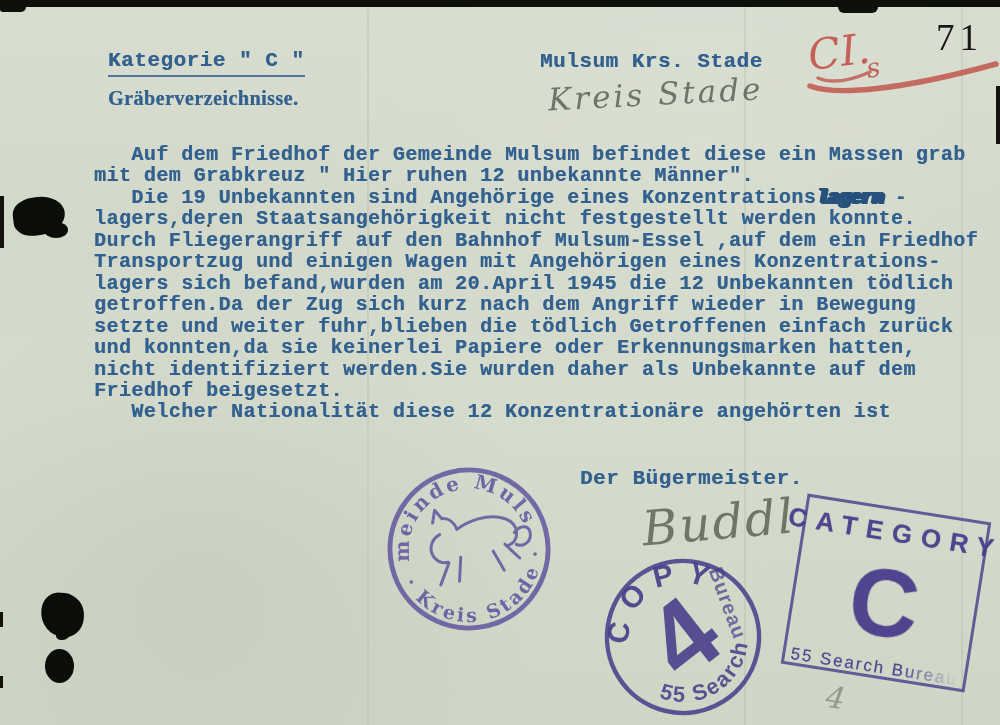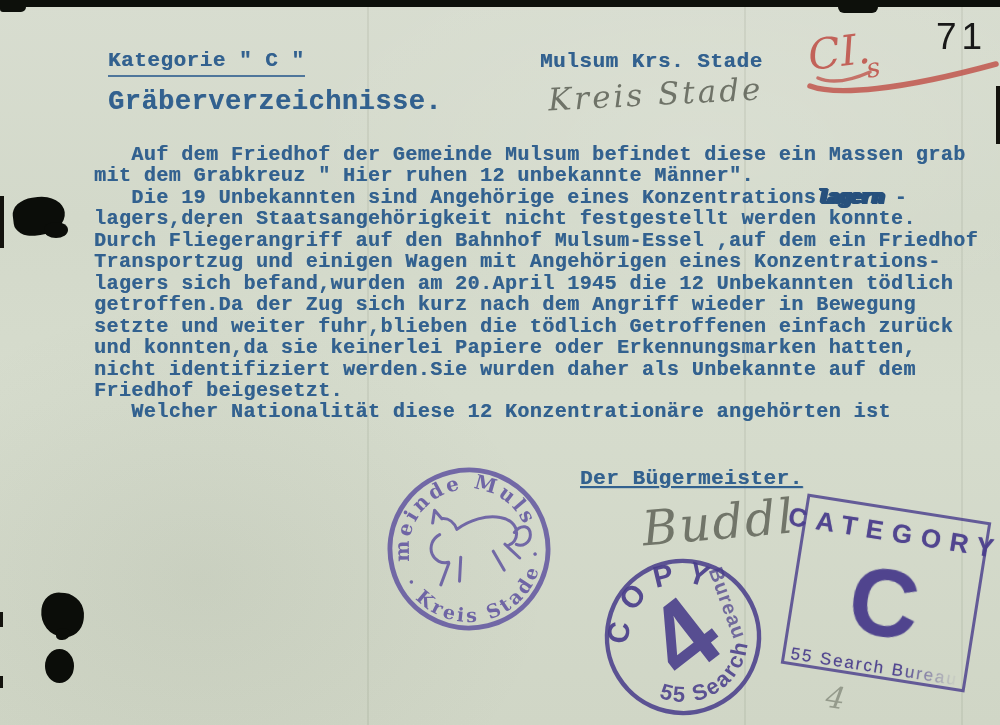--- a/index.html
+++ b/index.html
@@ -18,34 +18,34 @@
   .edge{position:absolute;background:#13120d;}
   .blob{position:absolute;background:#0b0d09;}
   .blob1{left:13px;top:197px;width:52px;height:38px;border-radius:46% 54% 58% 42%;transform:rotate(-7deg);}
   .blob1b{left:44px;top:222px;width:24px;height:16px;border-radius:50%;}
   .blob2{left:41px;top:593px;width:43px;height:44px;border-radius:42% 52% 46% 58%;transform:rotate(6deg);}
   .blob2b{left:56px;top:628px;width:14px;height:12px;border-radius:50% 50% 60% 40%;}
   .blob3{left:45px;top:649px;width:29px;height:34px;border-radius:50%;}
   .speck{position:absolute;left:207px;top:224px;width:3px;height:3px;border-radius:50%;background:#4a4d42;}
 
   .typed{color:#32618f;font-weight:bold;text-shadow:.4px .3px .6px rgba(44,90,140,.65);}
-  .page-number{position:absolute;left:936px;top:16px;font-family:Liberation Sans, sans-serif;
+  .page-number{position:absolute;left:936px;top:16px;font-family:Liberation Serif, serif;
     font-size:37px;color:#181818;letter-spacing:5px;font-weight:500;}
   .cat-heading{position:absolute;left:108px;top:49px;font-size:21px;letter-spacing:.5px;
     padding-bottom:3px;border-bottom:2.5px solid rgba(45,92,142,.8);white-space:pre;}
-  .register{position:absolute;left:108px;top:87px;font-size:27px;letter-spacing:.5px;}
+  .register{position:absolute;left:108px;top:87px;font-size:20px;letter-spacing:.5px;font-family:Liberation Serif, serif;}
   .loc-typed{position:absolute;left:540px;top:50px;font-size:21px;letter-spacing:.5px;}
   .handwriting{font-family:"DejaVu Serif",serif;font-style:italic;color:#5d6156;}
   .loc-hand{position:absolute;left:548px;top:76px;font-size:31px;letter-spacing:3px;
     transform:rotate(-3deg);opacity:.85;}
   .body-block{position:absolute;left:94px;top:144px;font-size:20px;line-height:21.45px;letter-spacing:.45px;}
   .typed-line{white-space:pre;}
   .blot{color:#27517d;letter-spacing:-1px;
     text-shadow:1px 0 #27517d,-1px 0 #27517d,0 1px #27517d,2px 0 #27517d,1px 1px #27517d,3px 1px #27517d;font-style:italic;}
-  .burgermeister{position:absolute;left:580px;top:467px;font-size:21px;letter-spacing:.5px;text-decoration:underline;}
+  .burgermeister{position:absolute;left:580px;top:467px;font-size:21px;letter-spacing:.5px;}
   .signature{position:absolute;left:642px;top:494px;font-size:48px;letter-spacing:2px;
     transform:rotate(-5deg);color:#676b5f;opacity:.9;}
   .pencil-mark{position:absolute;left:826px;top:680px;font-family:"DejaVu Serif",serif;
     font-size:30px;color:rgba(90,95,82,.5);transform:rotate(9deg);font-style:italic;}
 
   .stamp-svg{position:absolute;overflow:visible;}
   .category-stamp{position:absolute;left:793px;top:507px;width:180px;height:166px;
     border:3px solid rgba(74,62,140,.82);transform:rotate(9deg);
     display:flex;flex-direction:column;align-items:center;
     color:rgba(74,62,140,.88);font-family:"Liberation Sans",sans-serif;

